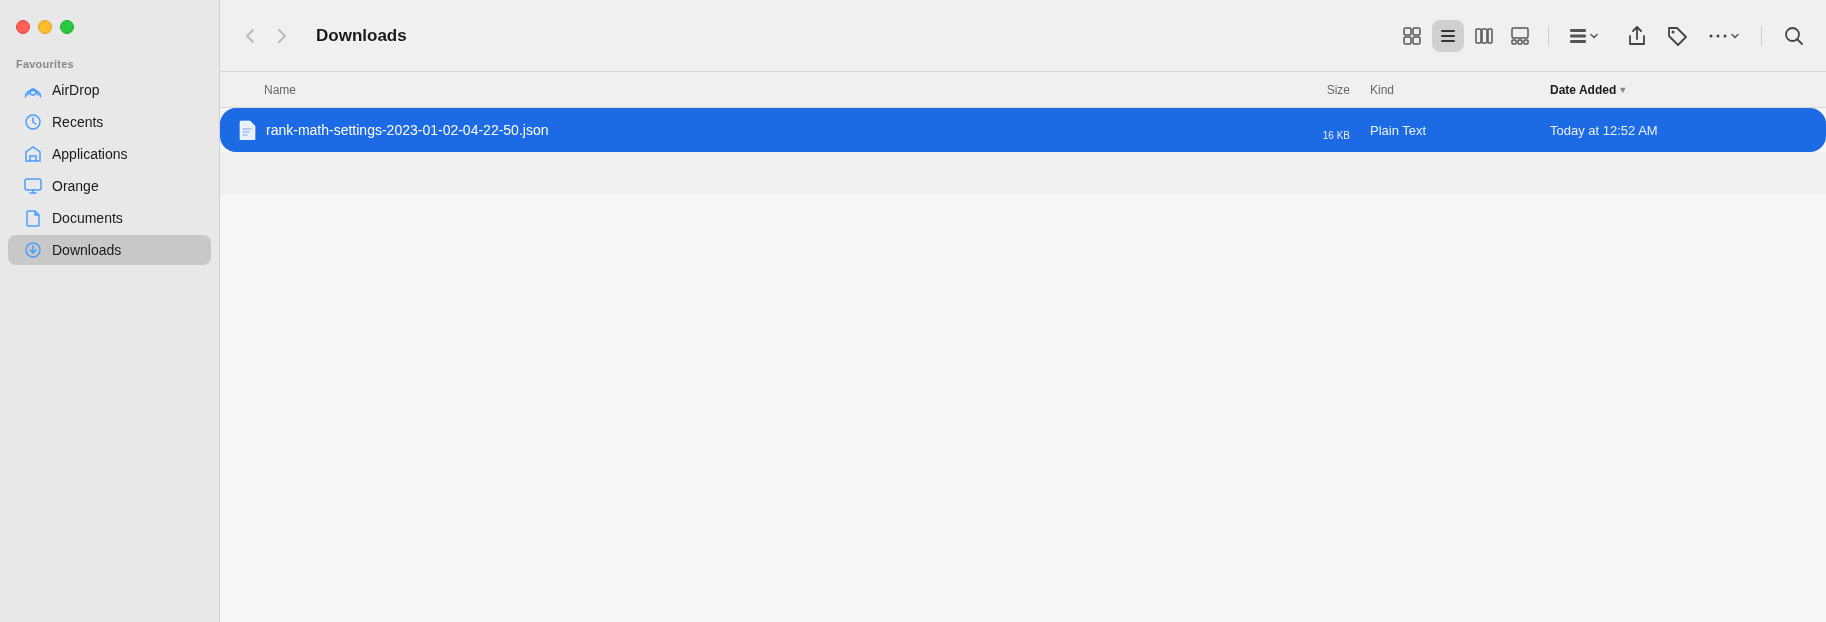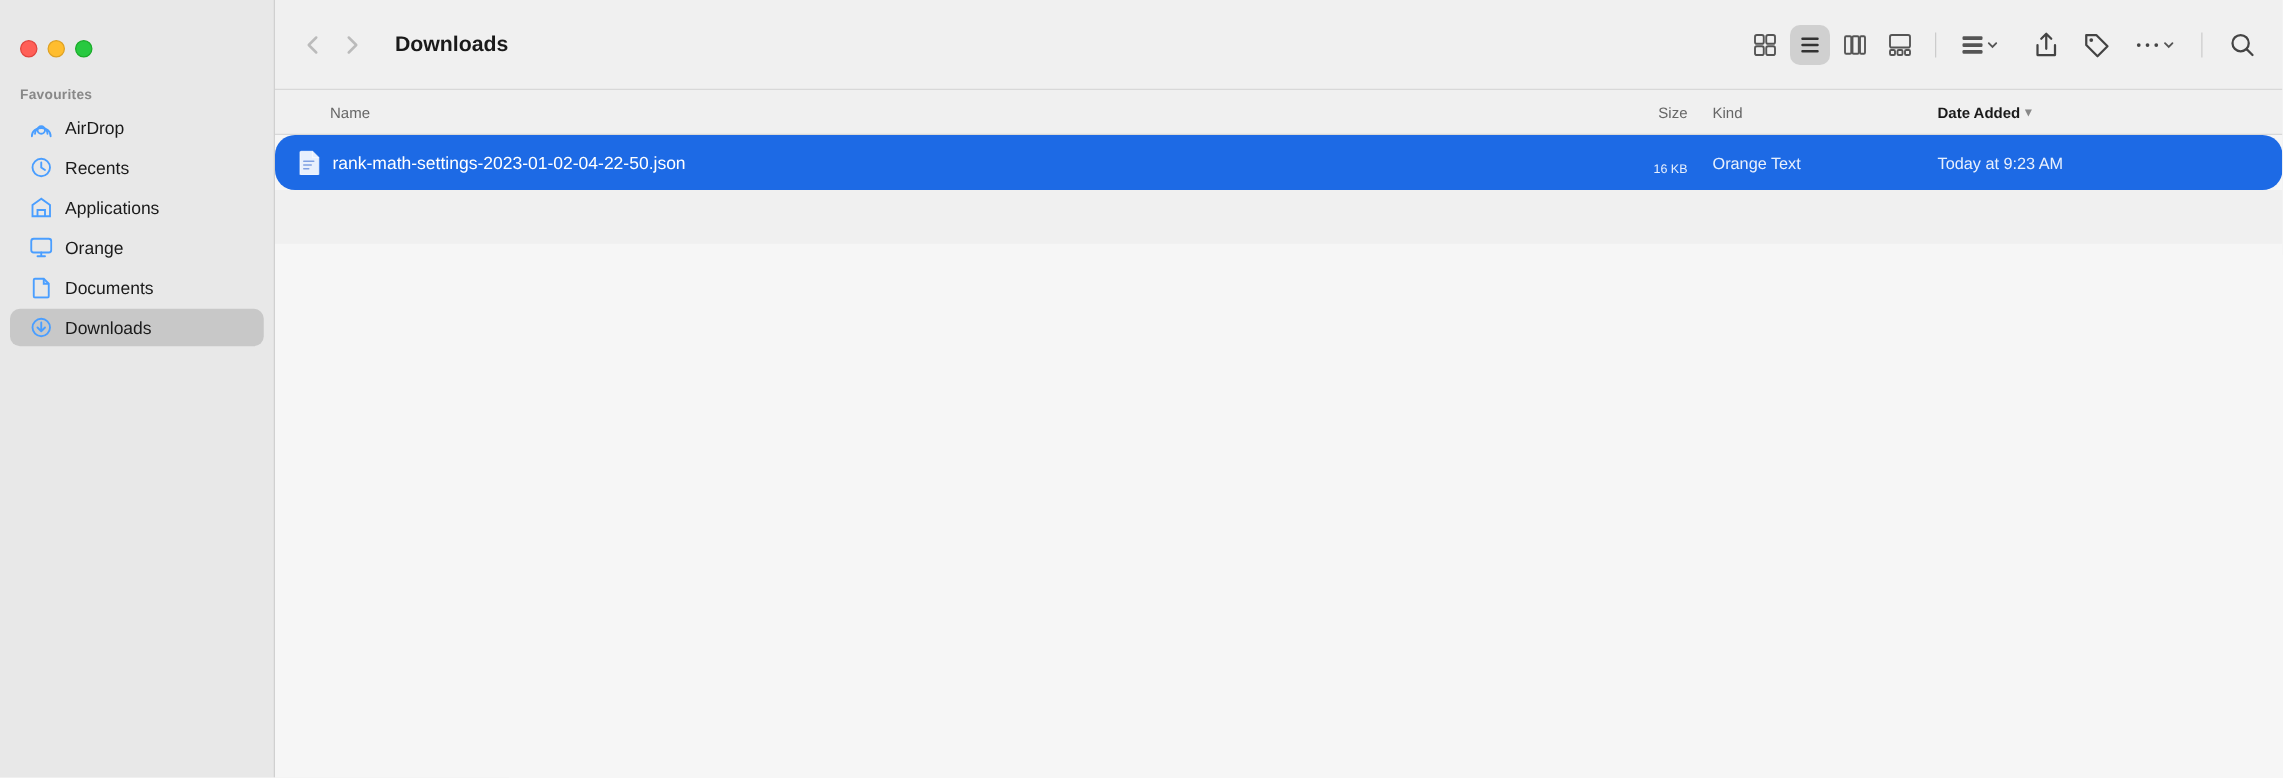--- a/index.html
+++ b/index.html
@@ -13,21 +13,21 @@
     }
 
     
     .sidebar {
       width: 220px;
       min-width: 220px;
       height: 622px;
       background: #e8e8e8;
       display: flex;
       flex-direction: column;
-      padding: 24px 0;
+      padding: 12px 0;
       border-right: 1px solid #d0d0d0;
     }
 
     .window-controls {
       display: flex;
       align-items: center;
       gap: 8px;
       padding: 8px 16px 16px 16px;
     }
 
@@ -474,22 +474,22 @@
     <div class="file-row selected">
       <div class="file-icon">
         <svg width="18" height="20" viewBox="0 0 18 20" fill="none">
           <path d="M3 1h9l5 5v13a1 1 0 01-1 1H3a1 1 0 01-1-1V2a1 1 0 011-1z" fill="white" fill-opacity="0.9" stroke="rgba(255,255,255,0.6)" stroke-width="1"></path>
           <path d="M12 1v5h5" stroke="rgba(255,255,255,0.6)" stroke-width="1"></path>
           <path d="M5 9h8M5 12h6M5 15h4" stroke="rgba(100,140,220,0.8)" stroke-width="1.2" stroke-linecap="round"></path>
         </svg>
       </div>
       <div class="file-name">rank-math-settings-2023-01-02-04-22-50.json</div>
       <div class="file-size">16 KB</div>
-      <div class="file-kind">Orange Text</div>
-      <div class="file-date">Today at 9:23 AM</div>
+      <div class="file-kind">Plain Text</div>
+      <div class="file-date">Today at 12:52 AM</div>
     </div>
 
     <div class="preview-area">
       <div class="blurred-content">
 
         <div class="blur-cell" style="background:#c8c8c8;"></div>
         <div class="blur-cell" style="background:#b0b0b0;"></div>
         <div class="blur-cell" style="background:#d4d4d4;"></div>
         <div class="blur-cell" style="background:#bbb;"></div>
         <div class="blur-cell" style="background:#e0e0e0;"></div>

